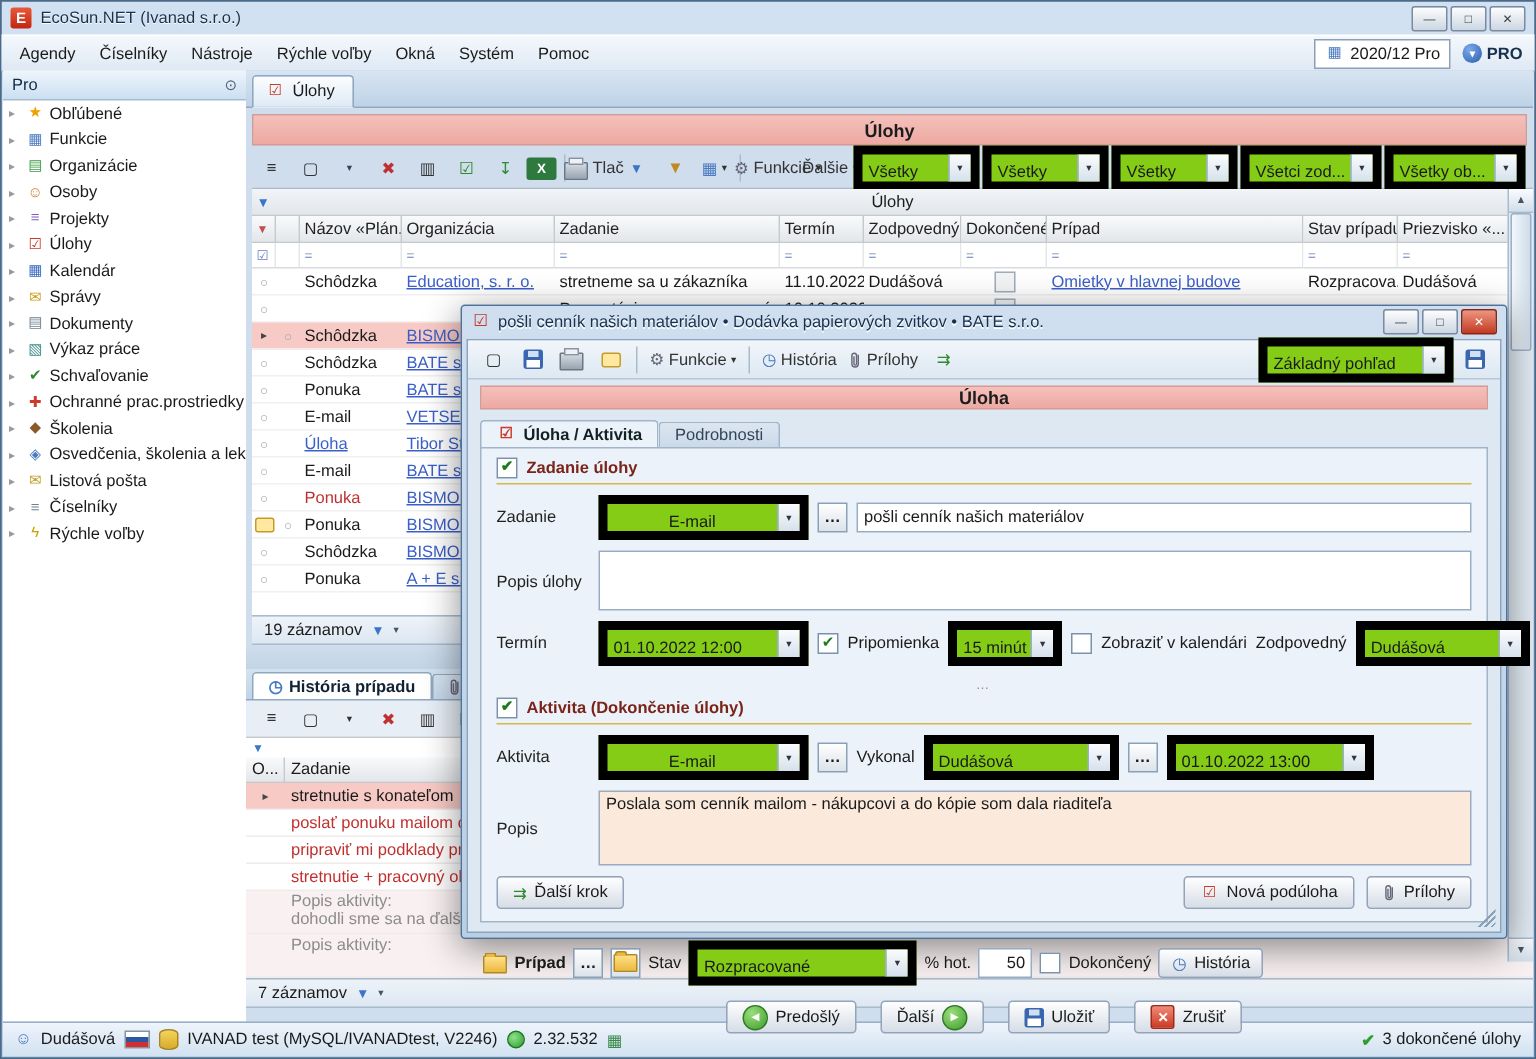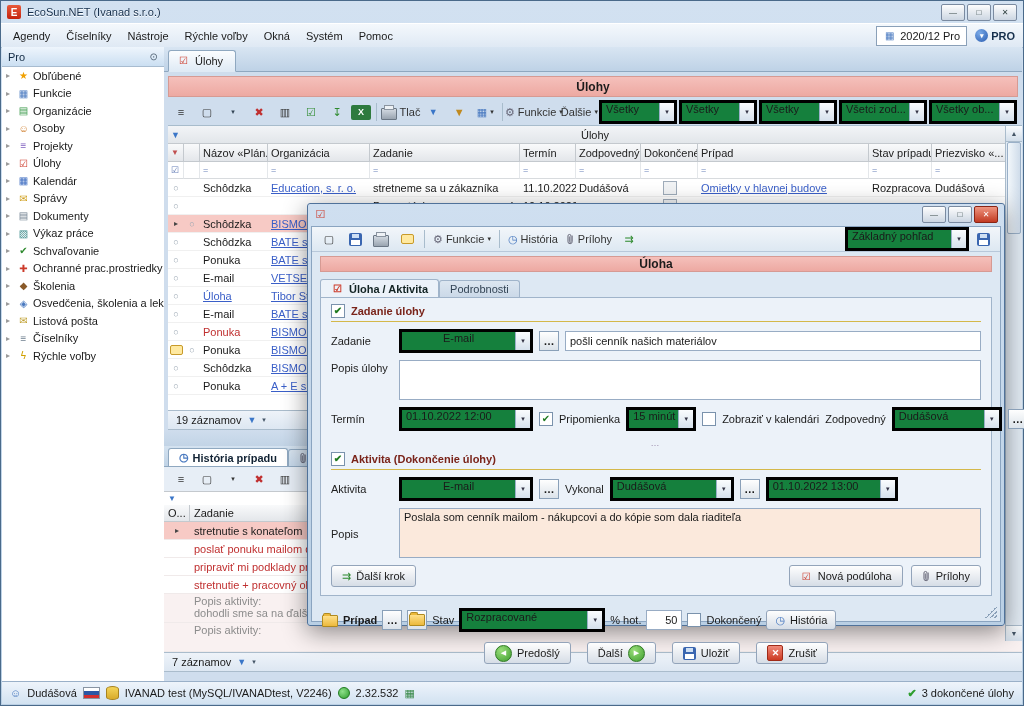--- a/index.html
+++ b/index.html
@@ -39,21 +39,21 @@
   .tab{display:flex;align-items:center;gap:5px;padding:3px 12px 4px 8px;margin-bottom:-1px;
        background:linear-gradient(#fbfdff,#dfeaf5);border:1px solid #8fa8c0;border-bottom:1px solid #dfeaf5;
        border-radius:3px 3px 0 0}
   .banner{height:19px;margin:4px 4px 2px 4px;display:flex;align-items:center;justify-content:center;
           font-weight:bold;font-size:12px;background:linear-gradient(#f5c0bb,#eda9a2);
           border:1px solid #d69a93;color:#1c1c1c}
   .toolbar{height:26px;display:flex;align-items:center;gap:2px;padding:0 5px}
   .tbtn{height:20px;min-width:18px;display:flex;align-items:center;justify-content:center;gap:3px;
         border-radius:2px;padding:0 3px;color:#333}
   .sep{width:1px;height:18px;background:#a8bccc;margin:0 3px}
-  .combo{display:flex;align-items:flex-start;border:3px solid #000000;background:#15803d;height:18px;flex:none}
+  .combo{display:flex;align-items:flex-end;border:6px solid #000000;background:#84cc16;height:18px;flex:none}
   .ctxt{flex:1;padding:0 4px;overflow:hidden;white-space:nowrap}
   .carr{width:14px;align-self:stretch;background:linear-gradient(#fafcfe,#d6e1ec);border-left:1px solid #9ab0c8;
         display:flex;align-items:center;justify-content:center;font-size:7px;color:#334}
   .ebtn{width:18px;height:18px;border:1px solid #8aa0b8;background:linear-gradient(#fefefe,#dce3ea);
         display:flex;align-items:center;justify-content:center;font-weight:bold;flex:none}
   
   .gridwrap{margin:0 0 0 4px;background:#fff;border-top:1px solid #a8bccc}
   .cols{display:grid;grid-template-columns:16px 16px 68px 102px 150px 56px 65px 57px 171px 63px minmax(0,1fr)}
   .band{height:17px;display:flex;align-items:center;background:linear-gradient(#f2f4f7,#e2e6ea);
         border-bottom:1px solid #c4c9ce;position:relative}
@@ -713,20 +713,21 @@
     <span style="color:#3a8a4a">▦</span>
     <span class="sright">
       <span class="greencheck">✔</span>
       <span>3 dokončené úlohy</span>
     </span>
   </div>
 
   <div class="dialog">
     <div class="dtitle">
       <span class="icn" style="color:#cc3a2a;font-size:11px">☑</span>
+      <span class="title">pošli cenník našich materiálov • Dodávka papierových zvitkov • BATE s.r.o.</span>
       <span class="caption">
         <span class="cap">—</span>
         <span class="cap">□</span>
         <span class="cap red">✕</span>
       </span>
     </div>
     <div class="dclient">
       <div class="dtoolbar">
         <span class="tbtn">▢</span>
         <span class="tbtn">
@@ -787,21 +788,21 @@
         </div>
         <div class="frow">
           <span class="flbl">Zadanie</span>
           <span class="combo" style="width:128px">
             <span class="ctxt" style="text-align:center">E-mail</span>
             <span class="carr">▾</span>
           </span>
           <span class="ebtn">…</span>
           <span class="tinp" style="flex:1">pošli cenník našich materiálov</span>
         </div>
-        <div class="frow" style="align-items:flex-start">
+        <div class="frow" style="align-items:center">
           <span class="flbl" style="padding-top:2px">Popis úlohy</span>
           <span class="bigbox"></span>
         </div>
         <div class="frow nowrap">
           <span class="flbl">Termín</span>
           <span class="combo" style="width:128px">
             <span class="ctxt">01.10.2022 12:00</span>
             <span class="carr">▾</span>
           </span>
           <span class="cb">

